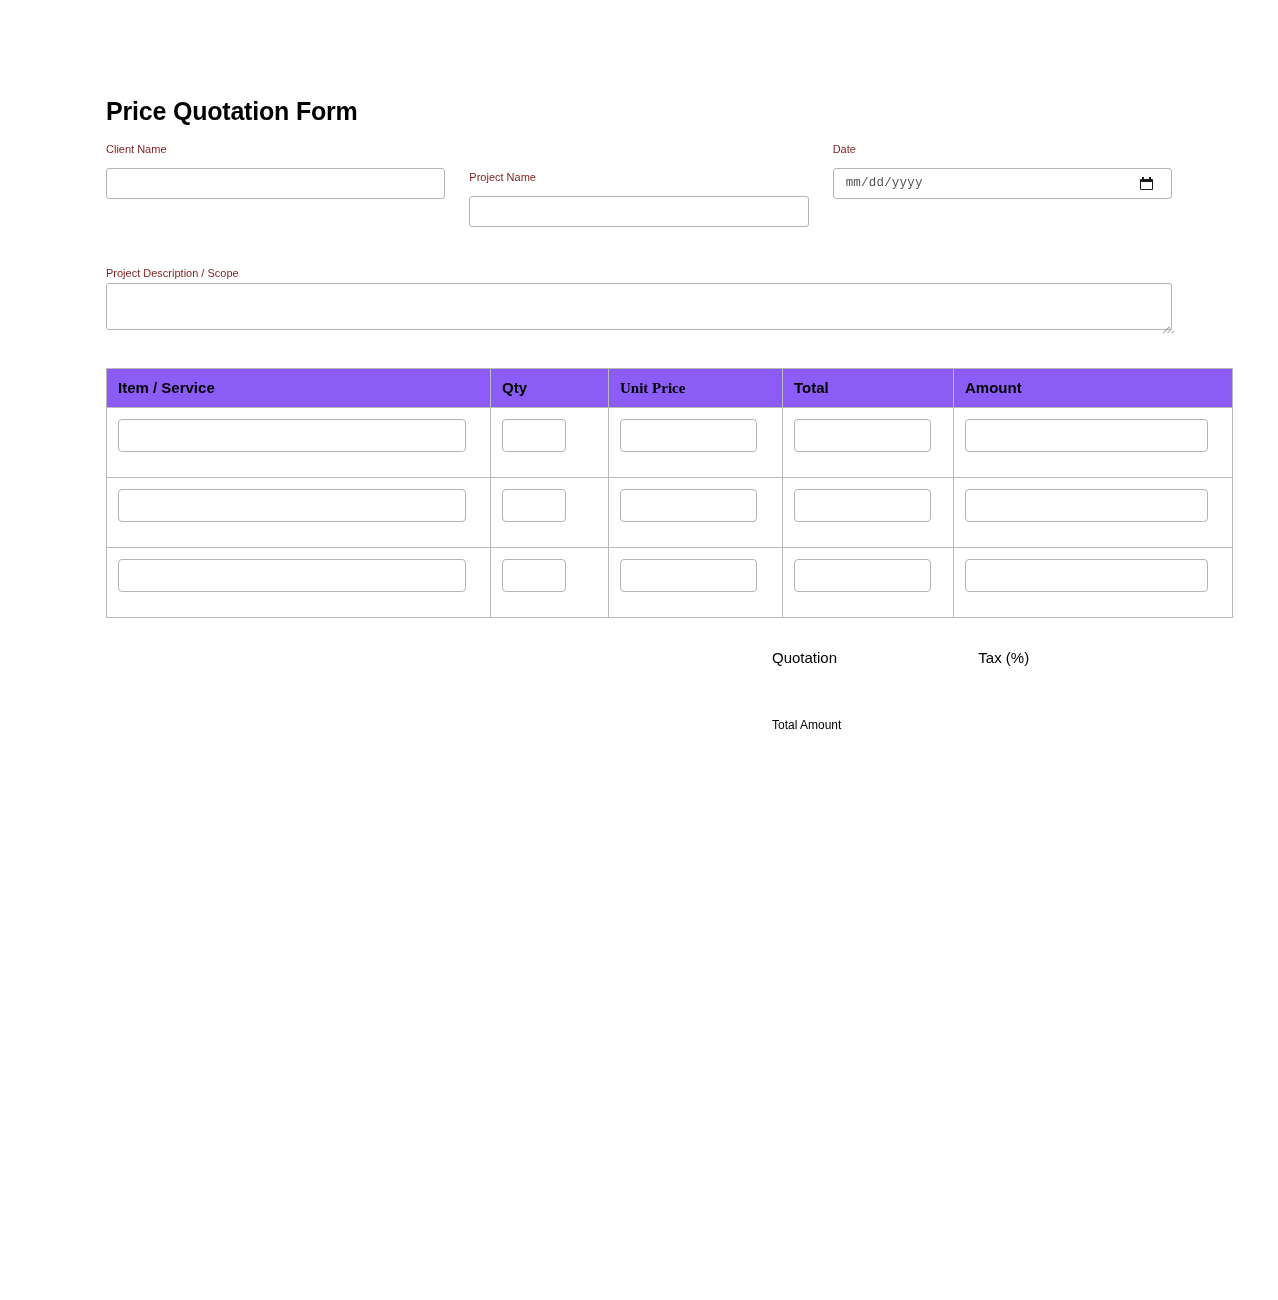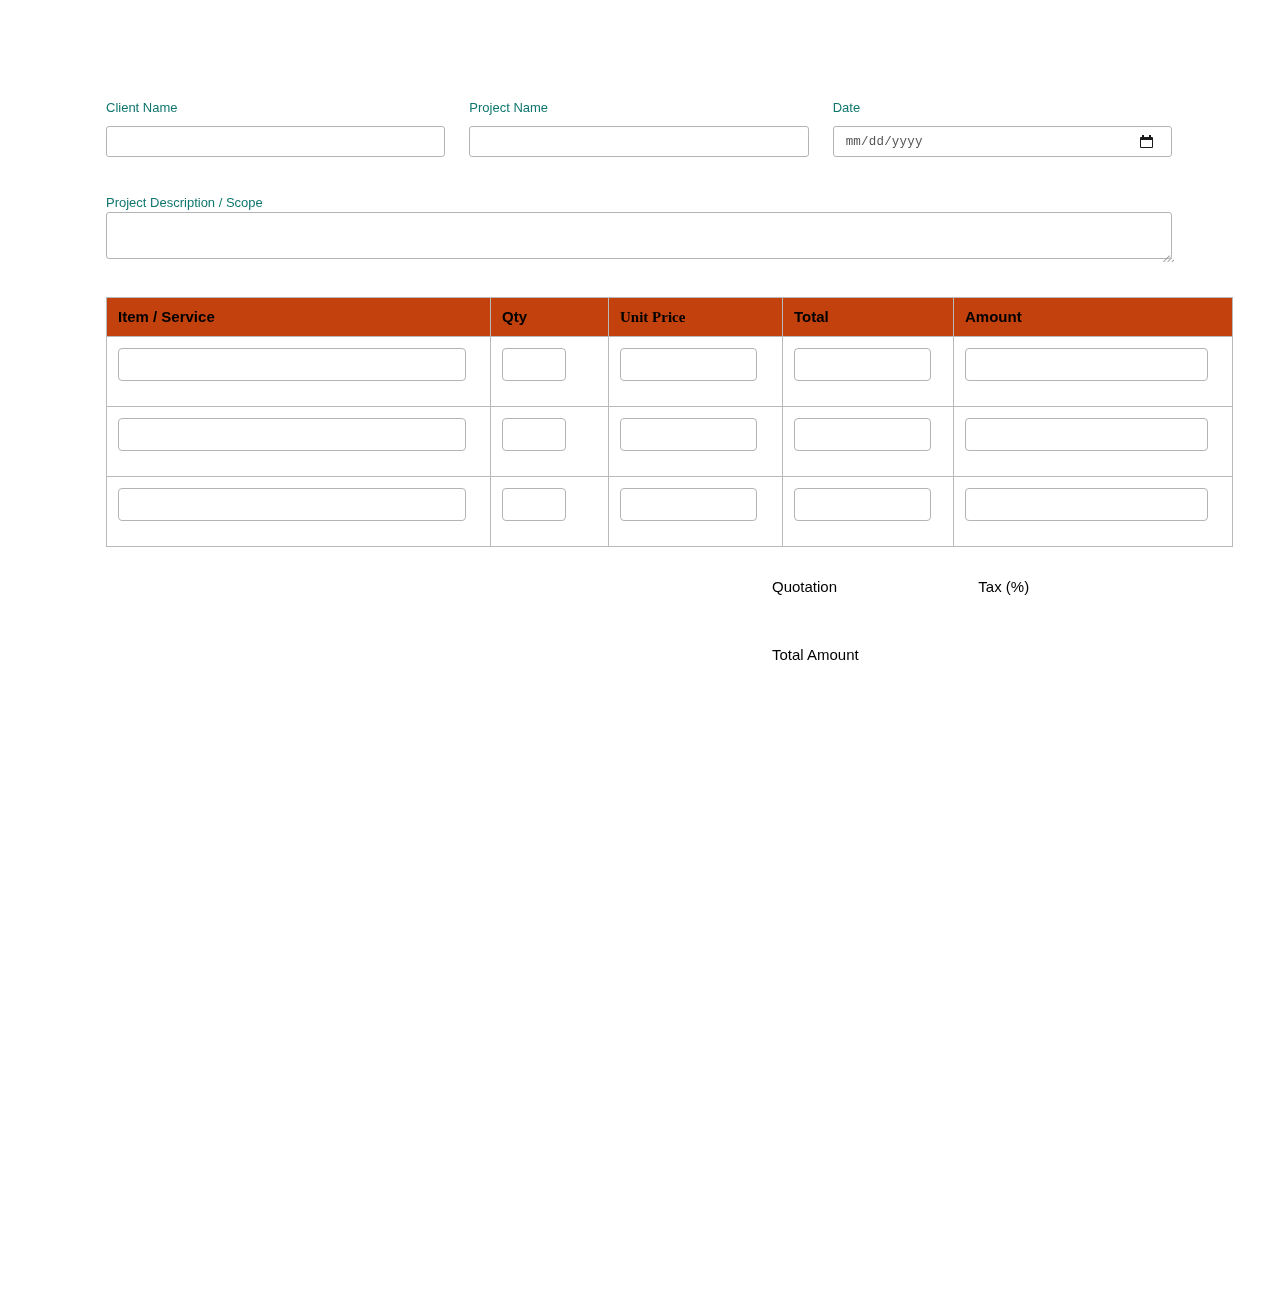--- a/index.html
+++ b/index.html
@@ -33,27 +33,27 @@
   .top-row {
     display: flex;
     gap: 24px;
     margin-bottom: 0;
   }
   .field {
     display: flex;
     flex-direction: column;
   }
   .field-client  { width: 340px; }
-  .field-project { width: 340px; }
+  .field-project { width: 340px; margin-top: 28px; }
   .field-date    { width: 340px; }
 
   .field-label {
-    font-size: 13px;
+    font-size: 11px;
     line-height: 19px;
-    color: #0f766e;
+    color: #7f1d1d;
     margin-bottom: 9px;
   }
 
   .text-input {
     box-sizing: border-box;
     width: 100%;
     height: 31px;
     border: 1px solid #b4b4b4;
     border-radius: 3px;
     background: #ffffff;
@@ -169,21 +169,21 @@
     padding: 0;
     vertical-align: top;
   }
   .items-table th {
     text-align: left;
     font-size: 15px;
     font-weight: bold;
     padding: 10px 0 10px 11px;
     height: 18px;
     line-height: 18px;
-    background: #c2410c;
+    background: #8b5cf6;
   }
   .items-table td {
     padding: 11px 0 0 11px;
     height: 58px;
   }
   .col-item   { width: 372px; }
   .col-qty    { width: 106px; }
   .col-price  { width: 162px; font-family: Liberation Serif, serif; }
   .col-total  { width: 159px; }
   .col-notes  { width: 267px; }
@@ -213,34 +213,35 @@
     padding-left: 666px;
     font-size: 15px;
     line-height: 19px;
   }
   .totals-subtotal { width: 213px; }
   .totals-tax      { width: 200px; }
 
   .grand-row {
     margin-top: 49px;
     padding-left: 666px;
-    font-size: 15px;
+    font-size: 12px;
     line-height: 19px;
   }
 
   
   .notes-block {
     margin-top: 63px;
   }
 </style>
 </head>
 <body>
 
 <div class="page">
 
+  <h1 class="form-title">Price Quotation Form</h1>
 
   <div class="top-row">
 
     <div class="field field-client">
       <label class="field-label">Client Name</label>
       <input class="text-input" type="text" placeholder="" style="">
     </div>
 
     <div class="field field-project">
       <label class="field-label">Project Name</label>

